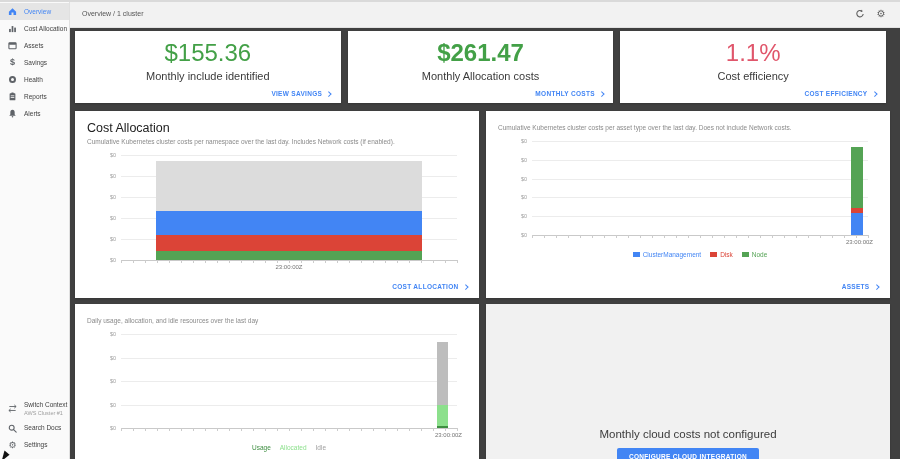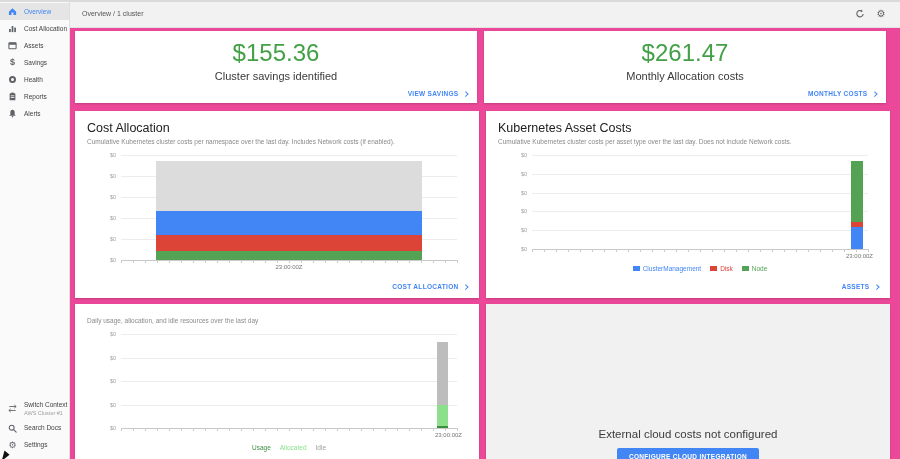--- a/index.html
+++ b/index.html
@@ -30,21 +30,21 @@
     transform:rotate(15deg); }
 
   
   .topbar { position:absolute; left:70px; top:0; right:0; height:28px; background:#f2f2f2;
     border-bottom:1px solid #e2e2e2; display:flex; align-items:center; z-index:5; }
   .crumb { font-size:7px; color:#555; margin-left:12px; }
   .topbar-icons { margin-left:auto; margin-right:14px; display:flex; align-items:center; gap:11px; color:#616161; }
   .topbar-icons .tic { width:10px; height:10px; display:flex; align-items:center; justify-content:center; cursor:pointer; }
 
   
-  .main { position:absolute; left:70px; top:28px; right:0; bottom:0; background:#ec4899; overflow:hidden; }
+  .main { position:absolute; left:70px; top:28px; right:0; bottom:0; background:#404040; overflow:hidden; }
   .cards-row { display:flex; gap:7px; margin:3px 14px 0 5px; }
   .card { flex:1; height:72px; background:#fff; box-shadow:0 1px 2px rgba(0,0,0,.18);
     position:relative; display:flex; flex-direction:column; align-items:center; }
   .card-value { margin-top:9px; font-size:24px; line-height:26px; }
   .card-label { margin-top:4px; font-size:11px; color:#3a3a3a; }
   .card-link { position:absolute; right:10px; bottom:6px; font-size:6.5px; font-weight:bold;
     letter-spacing:.3px; color:var(--accent,#4285f4); cursor:pointer; display:flex; align-items:center; }
   .chev { display:inline-block; width:3.5px; height:3.5px; border-right:1.2px solid var(--accent,#4285f4);
     border-top:1.2px solid var(--accent,#4285f4); transform:rotate(45deg); margin-left:5px; }
 
@@ -195,31 +195,39 @@
     </span>
     <span class="tic icon-gear" style="font-size:10px;color:#616161">⚙</span>
   </span>
 </div>
 
 <div class="main">
 
   <div class="cards-row">
     <div class="card">
       <div class="card-value" style="color: rgb(67, 160, 71);">$155.36</div>
-      <div class="card-label">Cluster savings identified</div>
+      <div class="card-label">Monthly include identified</div>
       <div class="card-link">
           <span>VIEW SAVINGS</span>
           <span class="chev"></span>
         </div>
     </div>
     <div class="card">
-      <div class="card-value" style="color: rgb(67, 160, 71);">$261.47</div>
+      <div class="card-value" style="color: rgb(67, 160, 71); font-weight: bold;">$261.47</div>
       <div class="card-label">Monthly Allocation costs</div>
       <div class="card-link">
           <span>MONTHLY COSTS</span>
+          <span class="chev"></span>
+        </div>
+    </div>
+    <div class="card">
+      <div class="card-value" style="color: rgb(224, 86, 107);">1.1%</div>
+      <div class="card-label">Cost efficiency</div>
+      <div class="card-link">
+          <span>COST EFFICIENCY</span>
           <span class="chev"></span>
         </div>
     </div>
   </div>
 
   <div class="panel-row">
     <div class="panel">
       <div class="panel-title">Cost Allocation</div>
       <div class="panel-sub">Cumulative Kubernetes cluster costs per namespace over the last day. Includes Network costs (if enabled).</div>
       <div class="chart">
@@ -275,21 +283,20 @@
           </div>
         </div>
       <div class="panel-link-row">
         <span class="panel-link">
             <span>COST ALLOCATION</span>
             <span class="chev"></span>
           </span>
       </div>
     </div>
     <div class="panel">
-      <div class="panel-title">Kubernetes Asset Costs</div>
       <div class="panel-sub">Cumulative Kubernetes cluster costs per asset type over the last day. Does not include Network costs.</div>
       <div class="chart">
           <div class="plot" style="bottom: 23px;">
             <div class="grid" style="top: 0%;"></div>
             <span class="ylab" style="top: 0%;">$0</span>
             <div class="grid" style="top: 20%;"></div>
             <span class="ylab" style="top: 20%;">$0</span>
             <div class="grid" style="top: 40%;"></div>
             <span class="ylab" style="top: 40%;">$0</span>
             <div class="grid" style="top: 60%;"></div>
@@ -416,20 +423,20 @@
             <span class="legend-item">
               <span class="legend-label" style="color: rgb(140, 224, 140);">Allocated</span>
             </span>
             <span class="legend-item">
               <span class="legend-label" style="color: rgb(158, 158, 158);">Idle</span>
             </span>
           </div>
         </div>
     </div>
     <div class="panel muted">
-      <div class="ext-msg">External cloud costs not configured</div>
+      <div class="ext-msg">Monthly cloud costs not configured</div>
       <div class="ext-btn-wrap">
         <button class="ext-btn">CONFIGURE CLOUD INTEGRATION</button>
       </div>
     </div>
   </div>
 
 </div>
 
 </body></html>

